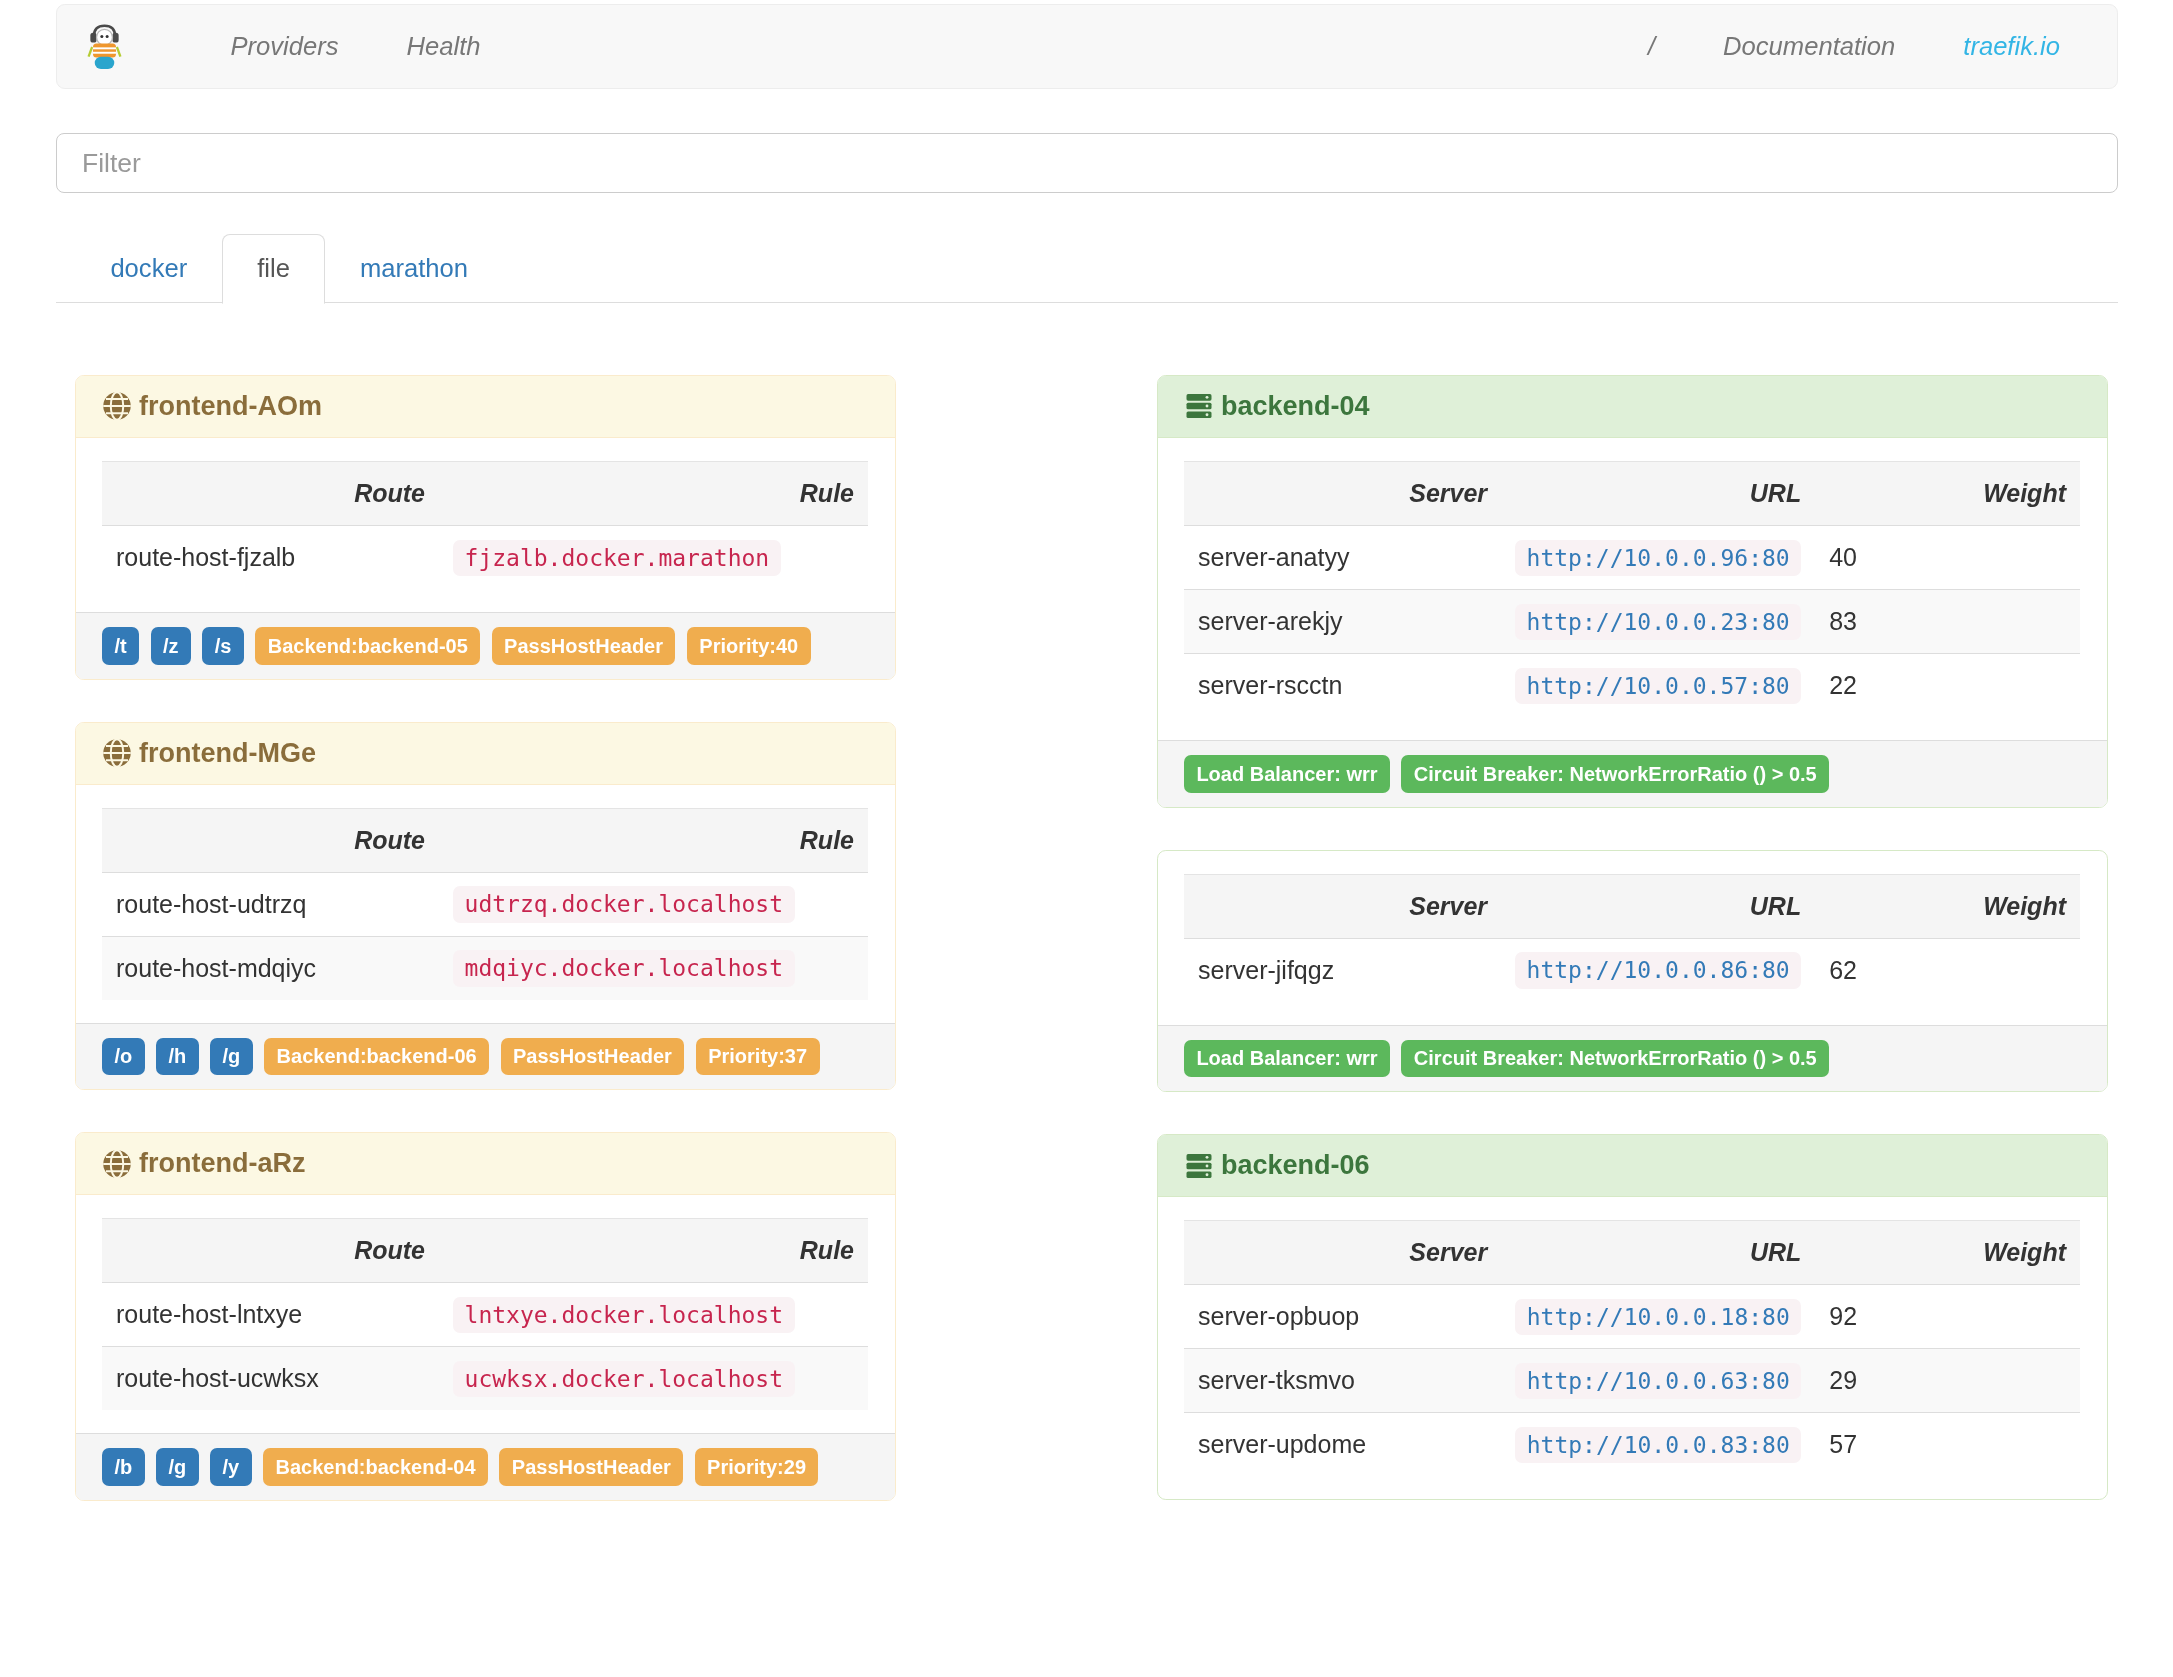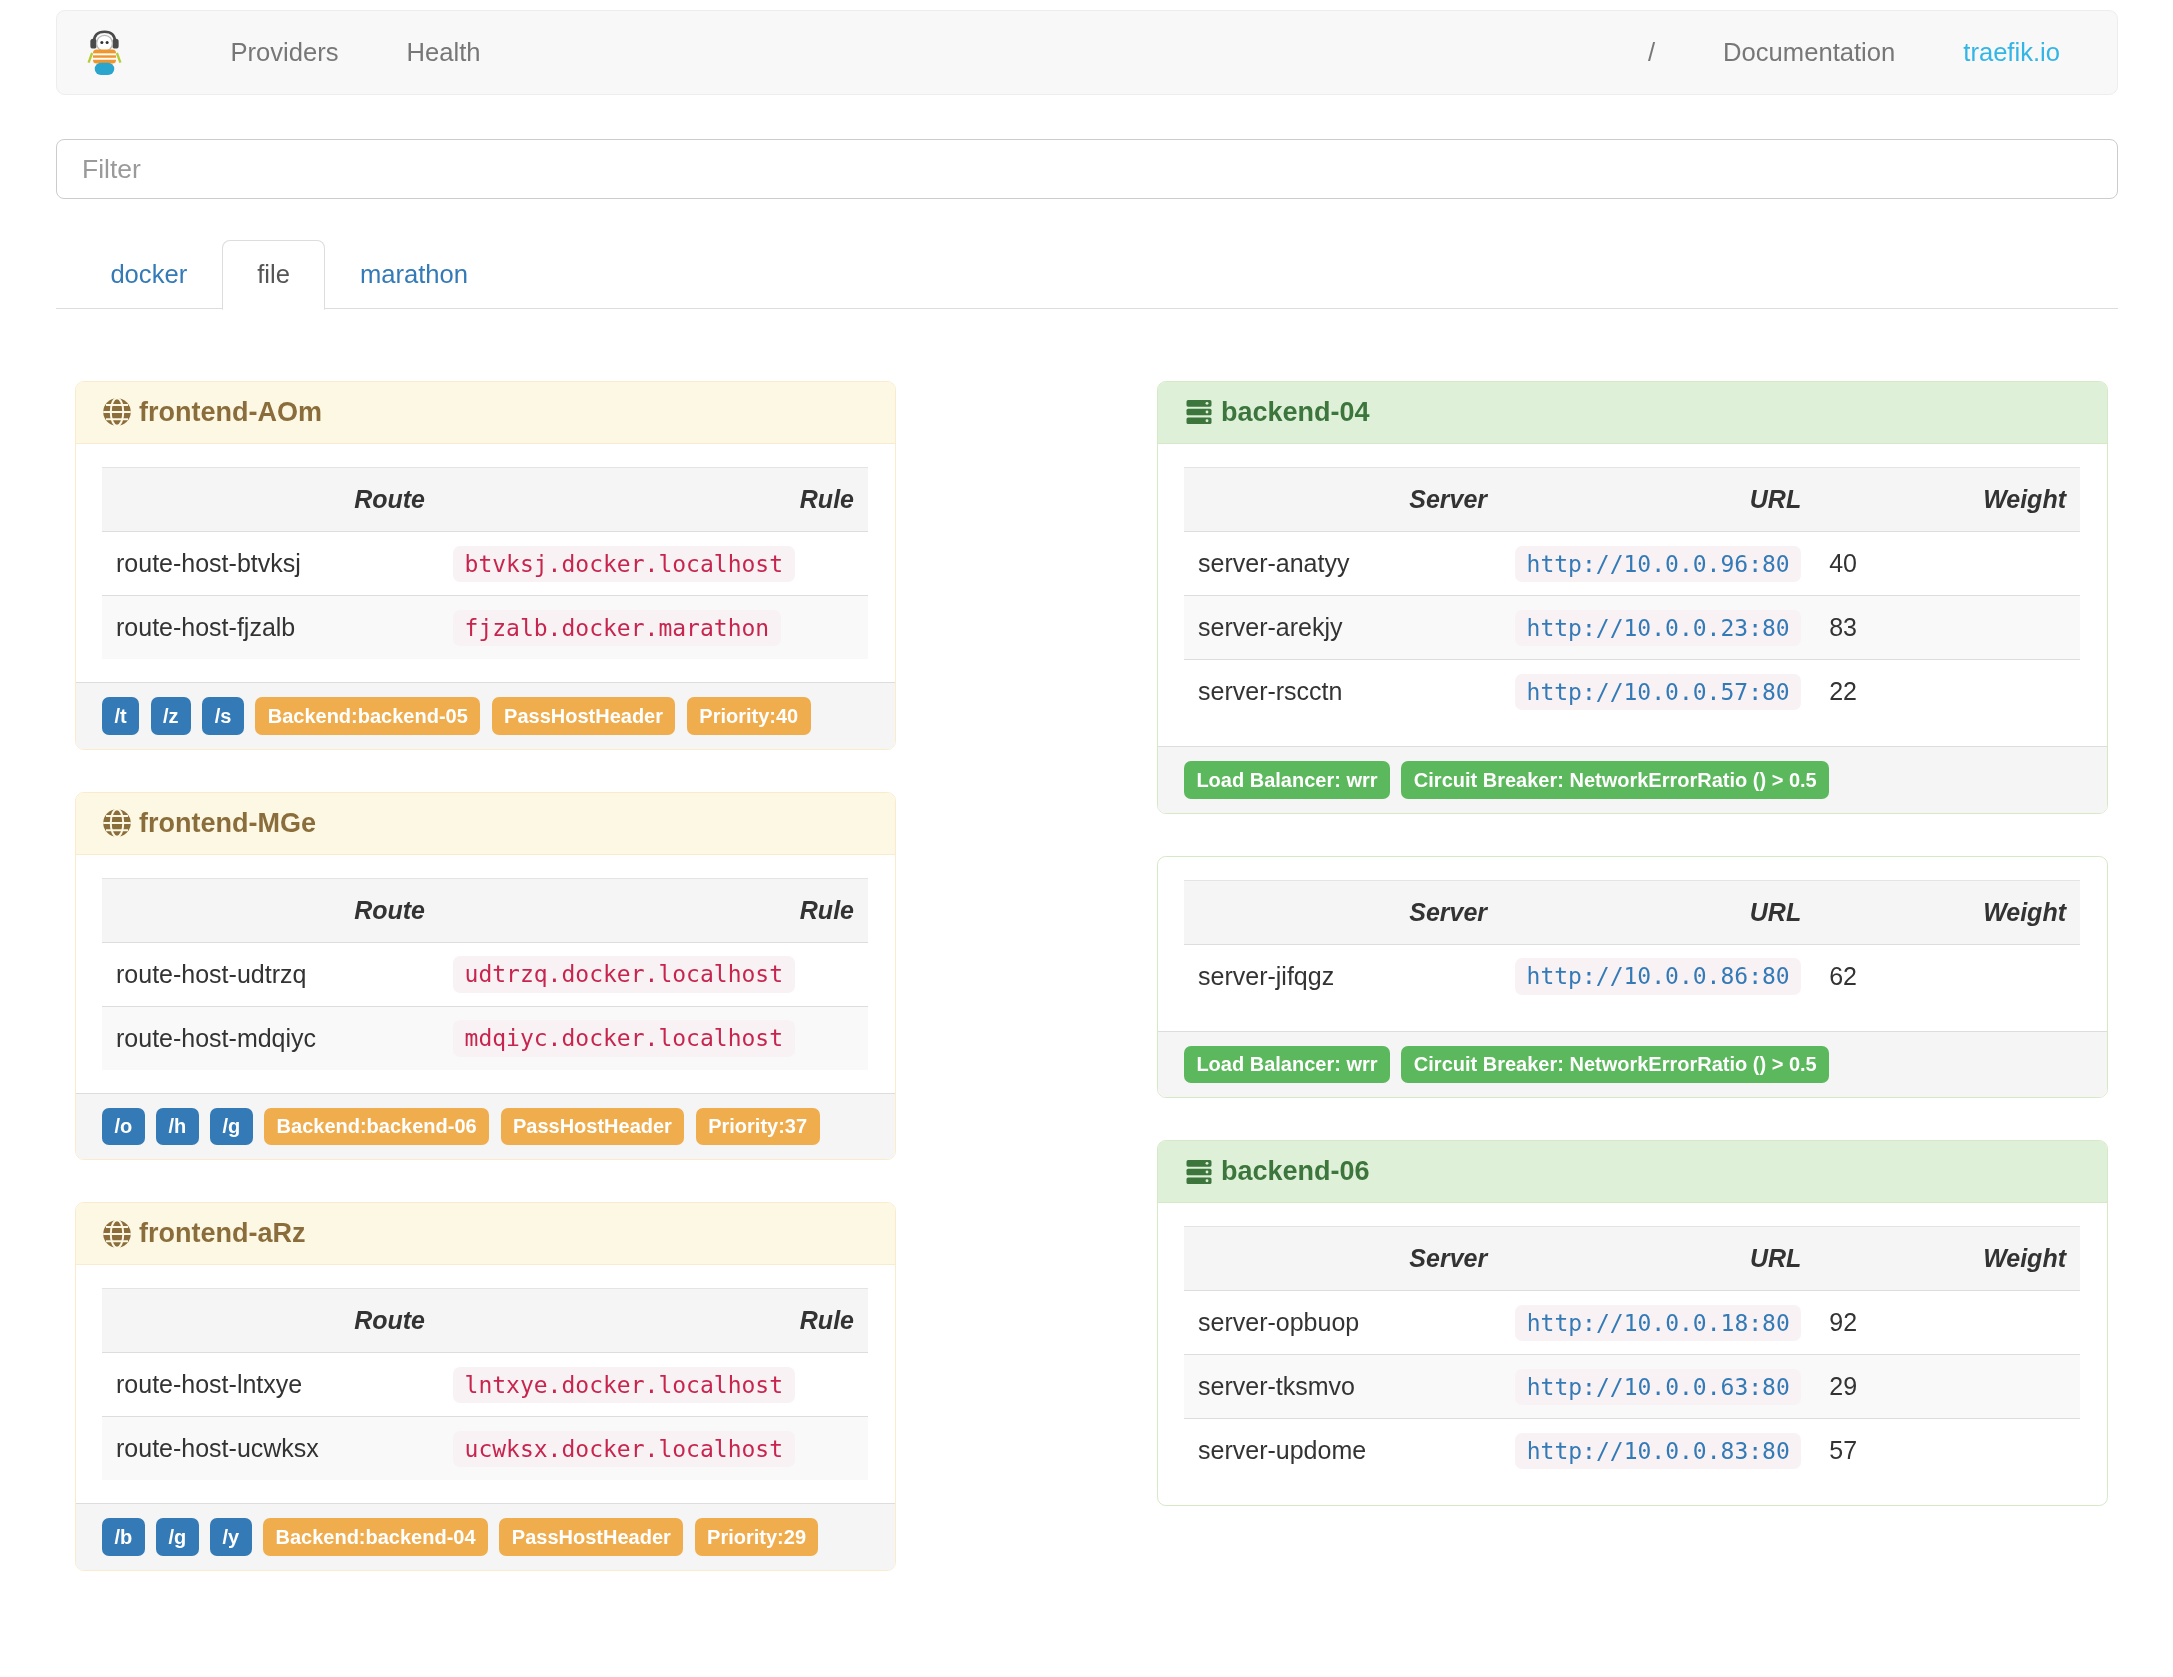--- a/index.html
+++ b/index.html
@@ -11,22 +11,22 @@
   }
   *{box-sizing:border-box}
   html,body{margin:0;padding:0}
   body{
     width:2174px;height:1678px;overflow:hidden;background:#fff;
     font-family:"Liberation Sans","DejaVu Sans",sans-serif;color:#333;font-size:25px;
   }
   .container{padding:0 56px}
   
   .navbar{
-    margin-top:10px;background:#f8f8f8;border:1.8px solid #ededed;border-radius:8.8px;
-    height:85px;display:flex;align-items:center;
+    margin-top:4px;background:#f8f8f8;border:1.8px solid #ededed;border-radius:8.8px;
+    height:85px;display:flex;align-items:center;font-style:italic;
   }
   .navbar-brand{padding:0 26.5px 0 28px;display:flex;align-items:center}
   .nav-left{display:flex;margin-left:46px}
   .nav-link{padding:0 34px;color:#777;font-size:25.6px;line-height:81px;text-decoration:none;display:block;cursor:pointer}
   .nav-right{margin-left:auto;display:flex;padding-right:23px}
   .traefik-link{color:var(--traefik)}
   
   .filter-input{
     margin-top:44px;width:100%;height:60px;border:1.8px solid #ccc;border-radius:8px;
     padding:0 25px;font-size:26.5px;color:#555;display:block;outline:none;background:#fff;
@@ -141,24 +141,20 @@
     <div class="panel-body">
       <table class="frontend-table">
         <thead>
                 <tr>
           <th>Route</th>
           <th>Rule</th>
         </tr>
               </thead>
         <tbody>
                 <tr>
-                  <td>route-host-btvksj</td>
-                  <td><code class="code rule">btvksj.docker.localhost</code></td>
-                </tr>
-                <tr>
                   <td>route-host-fjzalb</td>
                   <td><code class="code rule">fjzalb.docker.marathon</code></td>
                 </tr>
               </tbody>
       </table>
     </div>
     <div class="panel-footer">
             <span class="label label-primary">/t</span>
             <span class="label label-primary">/z</span>
             <span class="label label-primary">/s</span>

